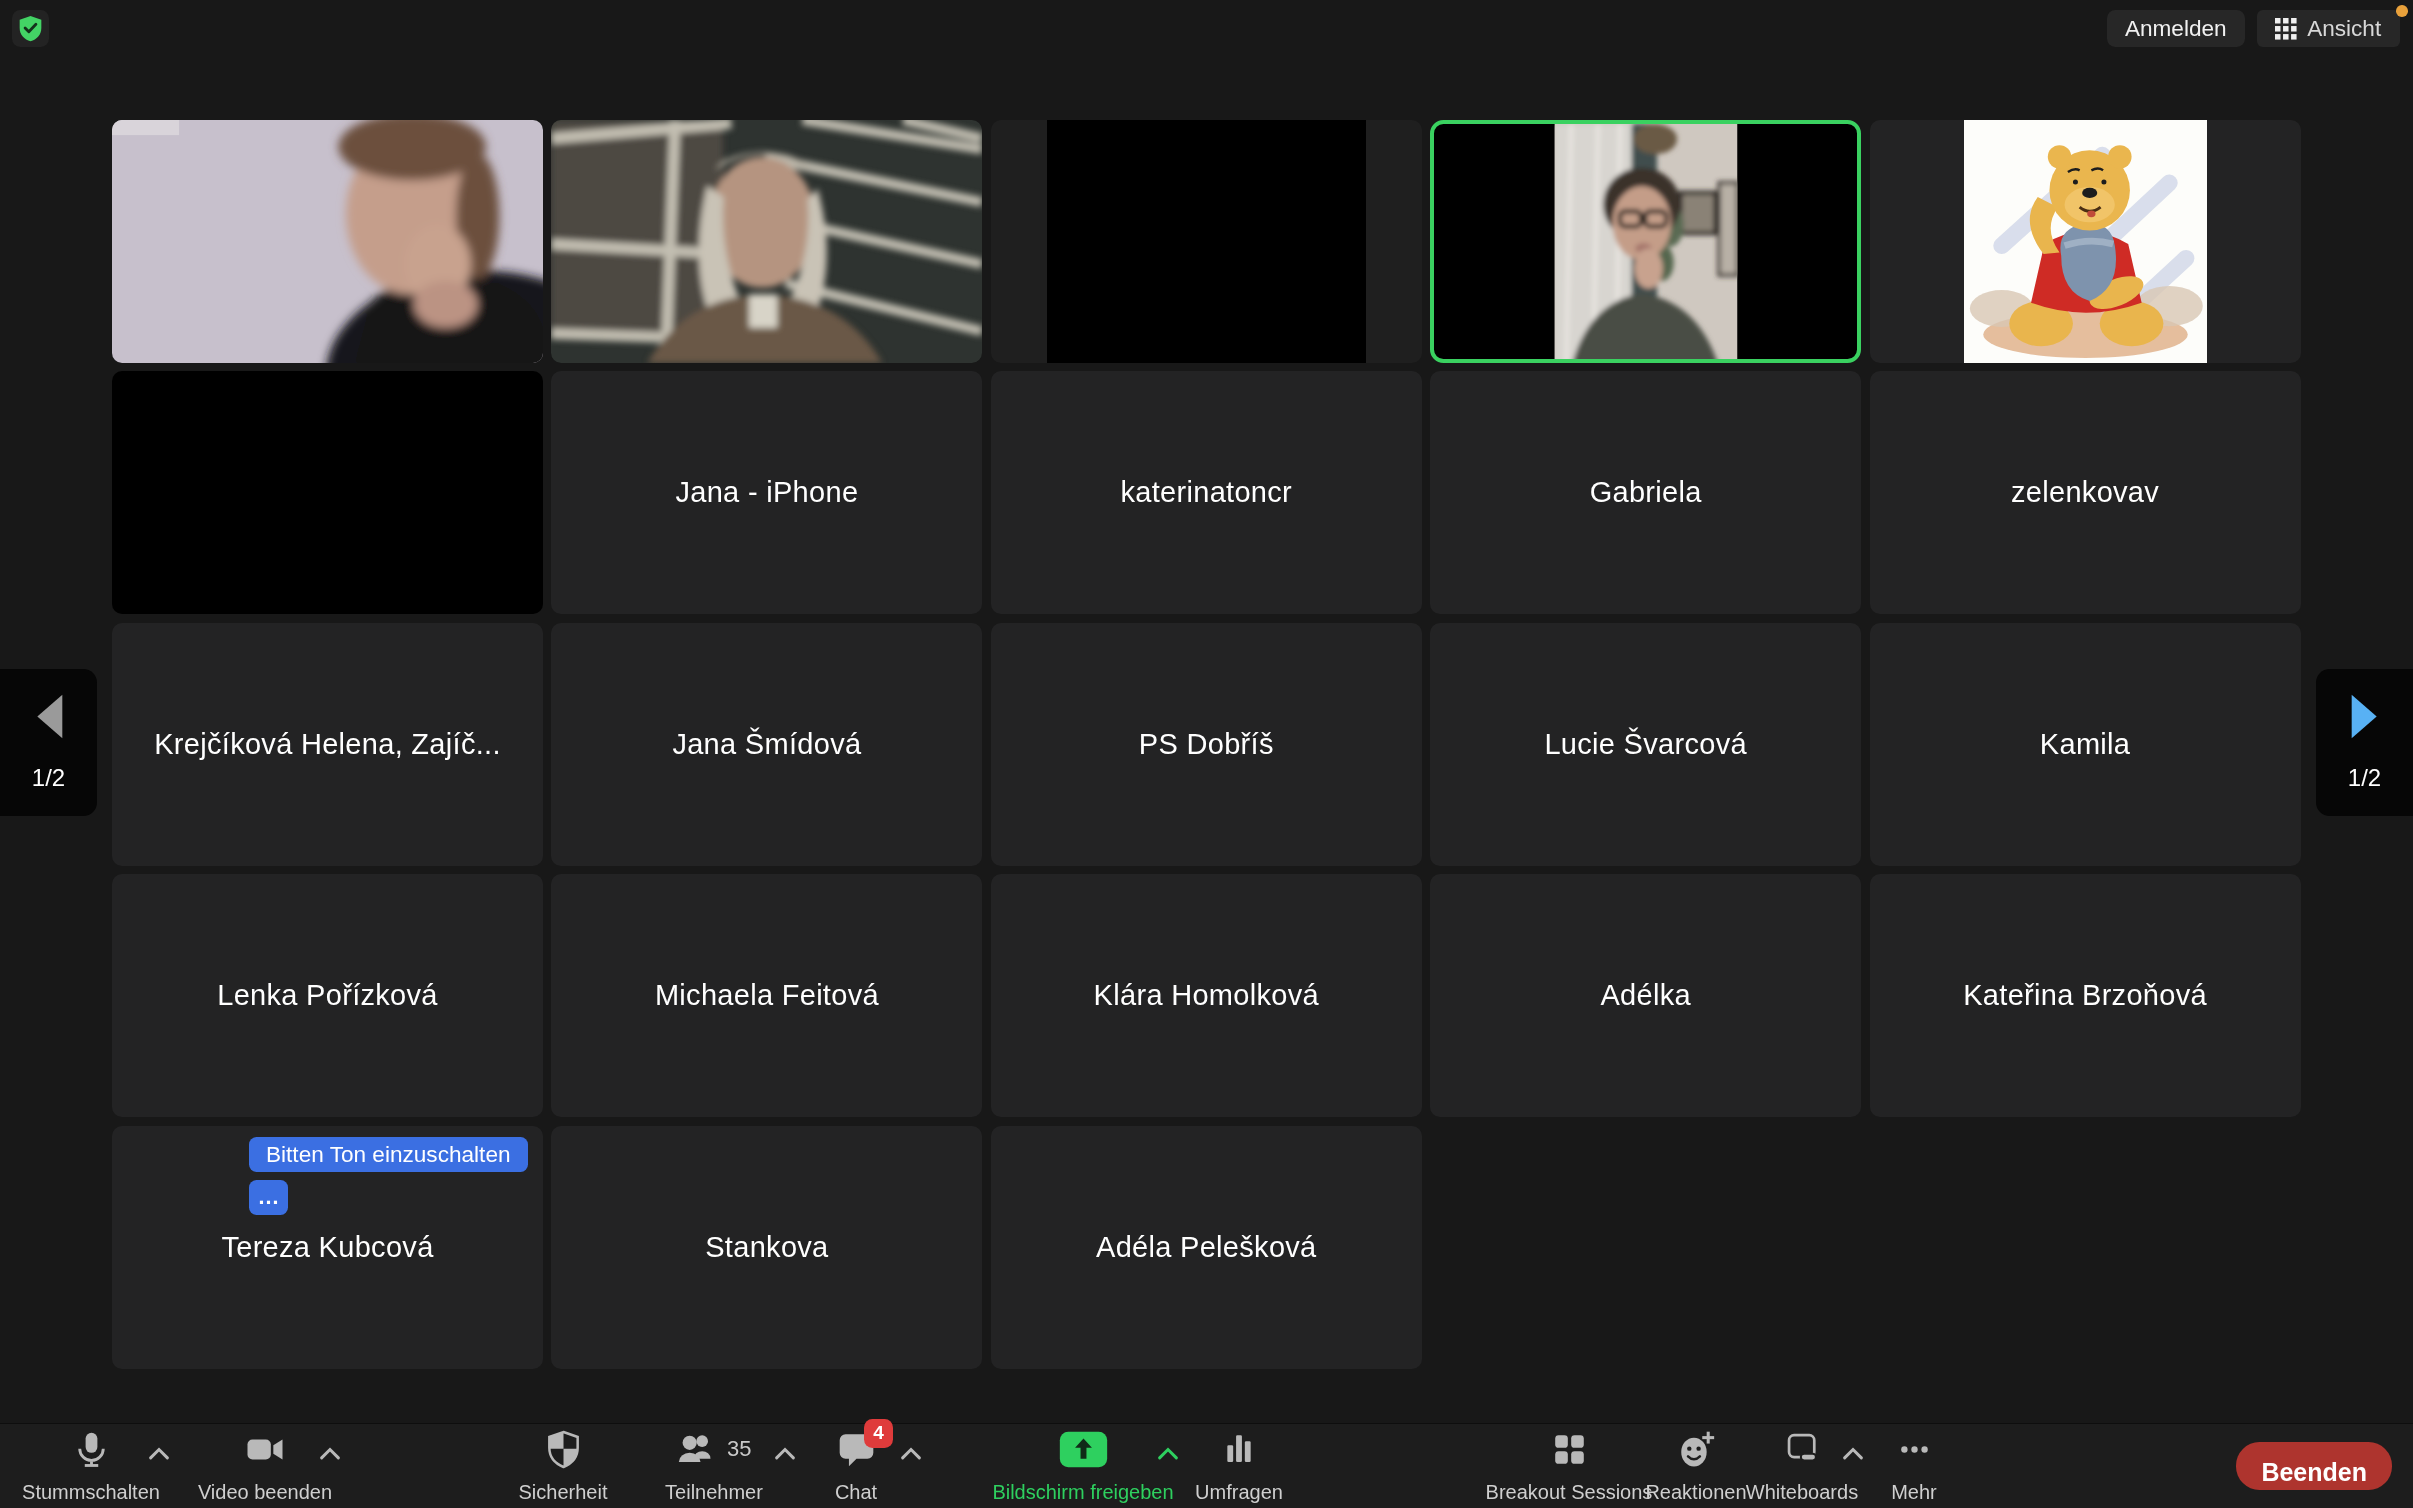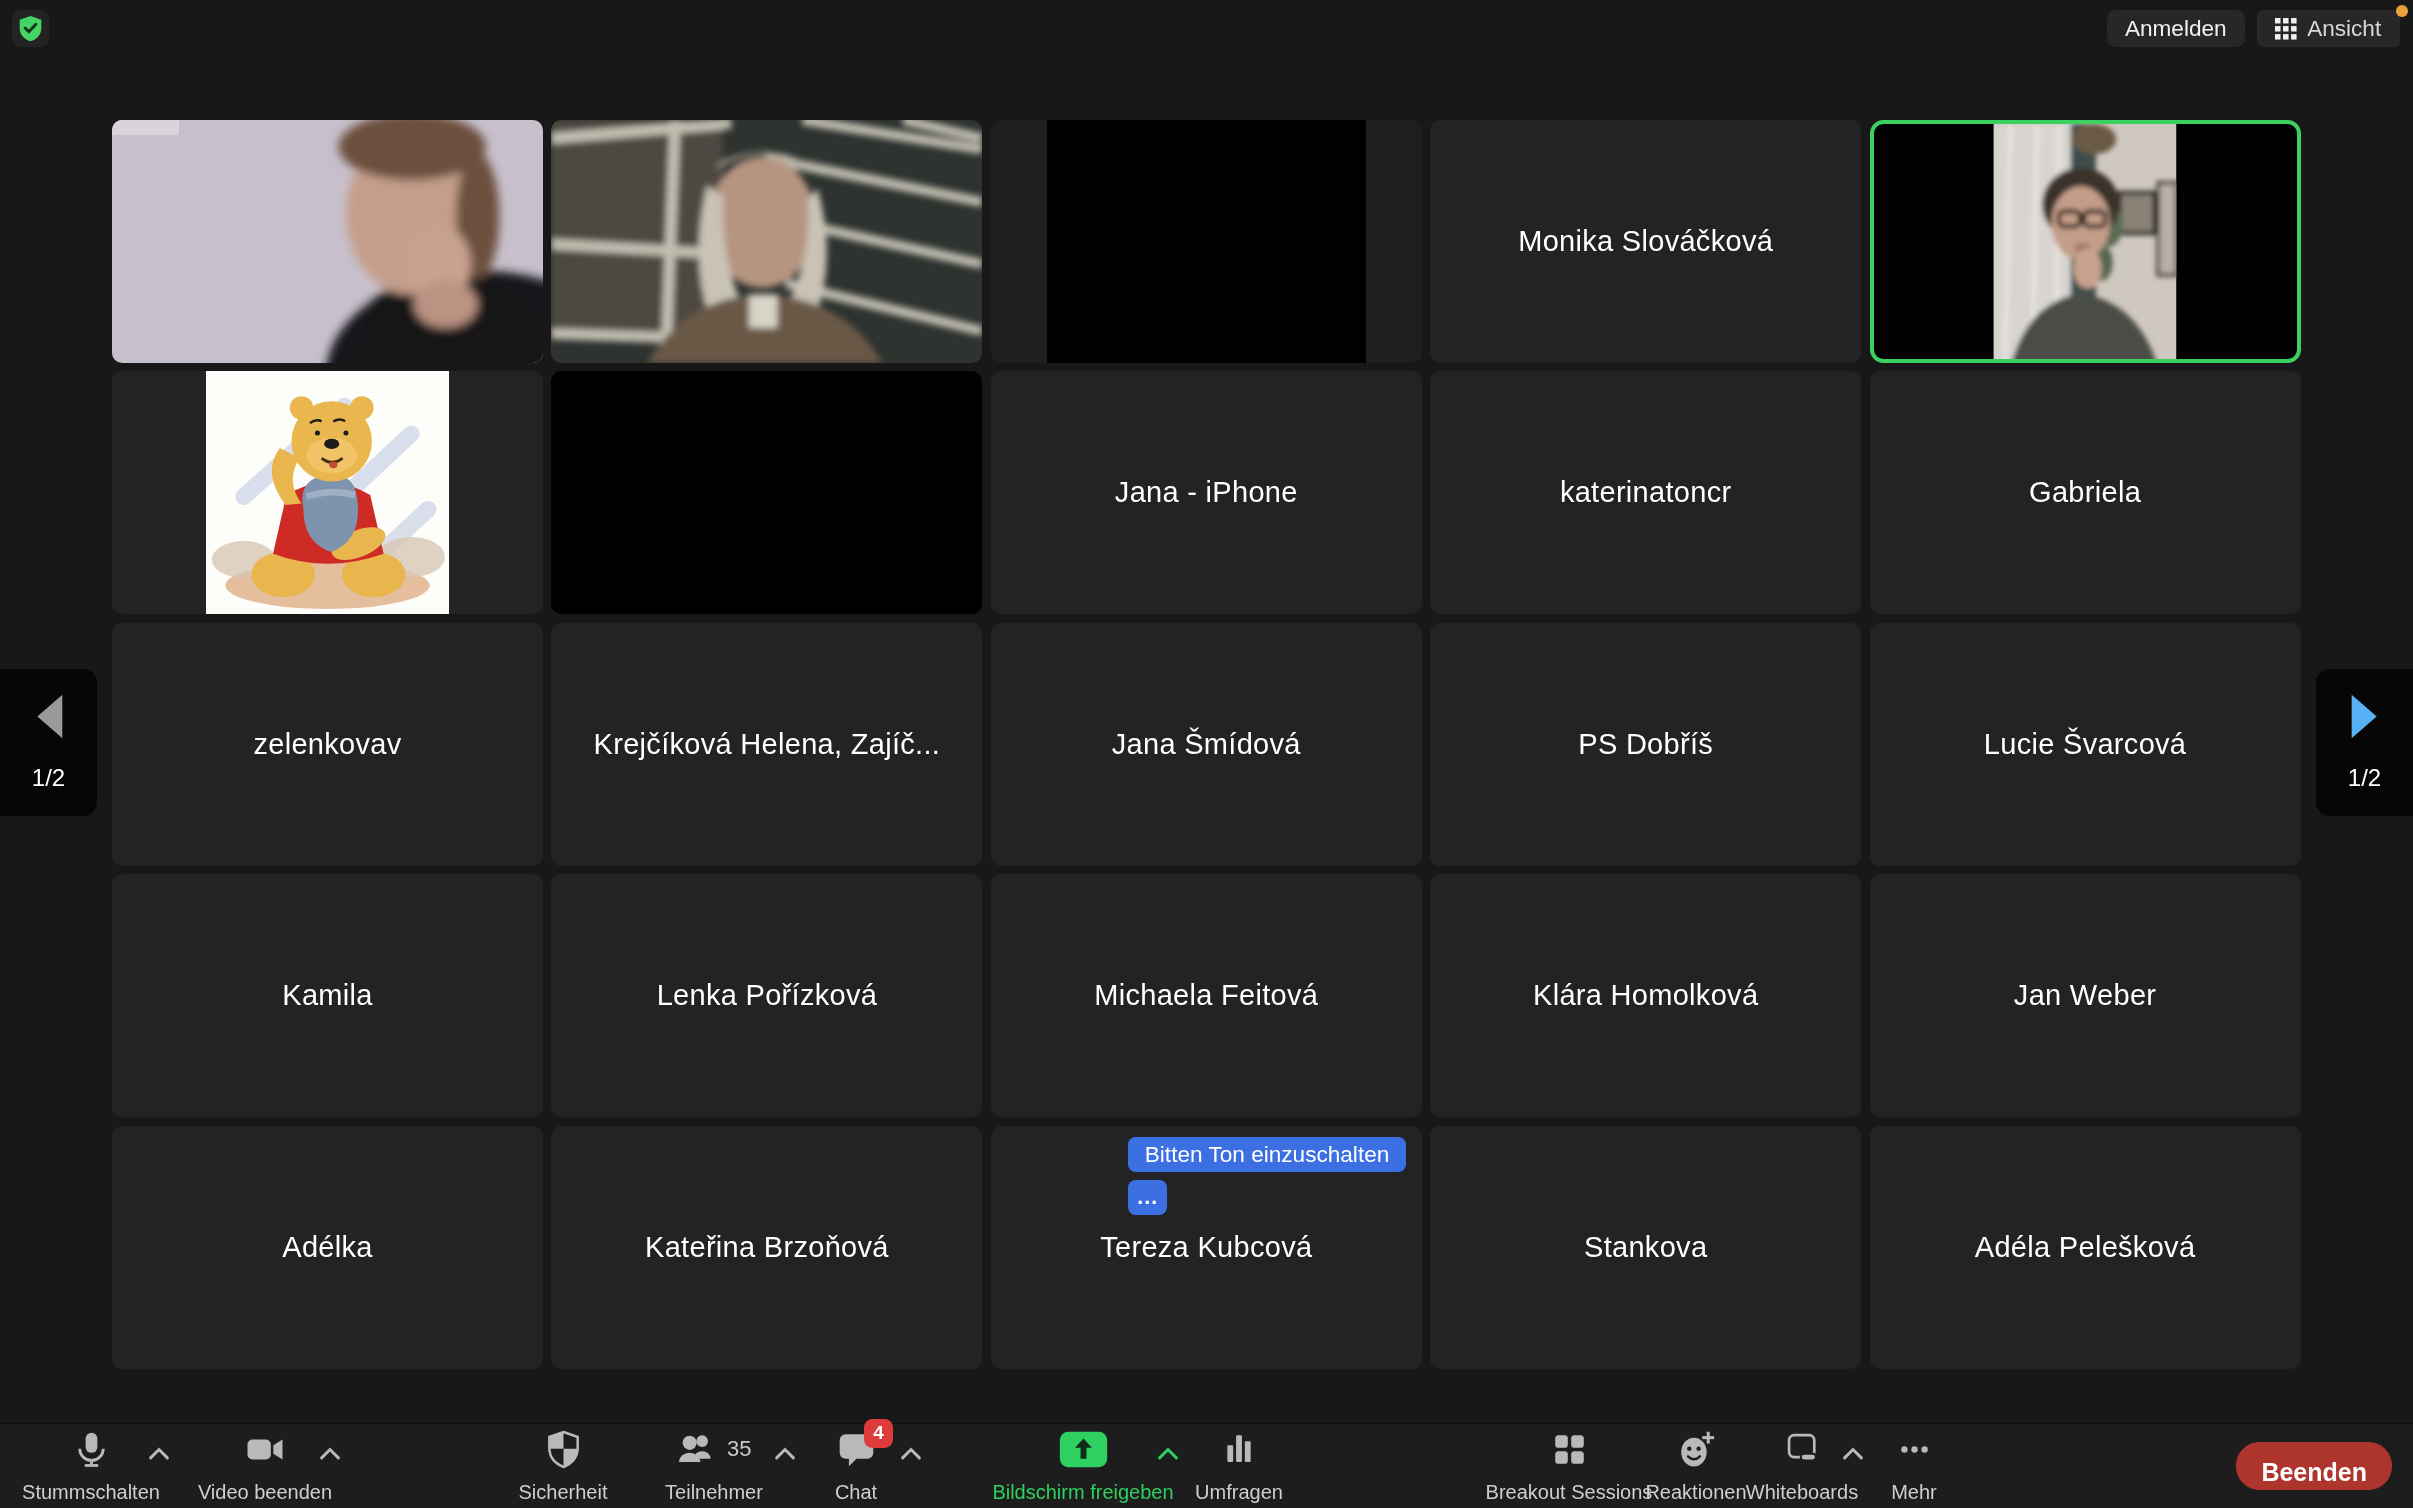--- a/index.html
+++ b/index.html
@@ -143,23 +143,20 @@
         <filter id="blur2">
             <feGaussianBlur stdDeviation="4"></feGaussianBlur>
           </filter>
       </svg>
     </div>
 
     <div class="tile" style="background:#1f1f1f;">
       <div class="letterbox"></div>
     </div>
 
-    <div class="tile">
-      <span class="pname">Monika Slováčková</span>
-    </div>
 
     <div class="tile active">
       <svg class="speaker-strip" viewBox="0 0 218 290" preserveAspectRatio="none">
         <rect width="218" height="290" fill="#cfc8c0"></rect>
         <g filter="url(#blur3)">
           <rect x="0" y="0" width="92" height="290" fill="#d8d5d0"></rect>
           <g stroke="#efece8" stroke-width="5" opacity="0.7">
               <path d="M20 0 L14 290"></path>
               <path d="M52 0 L46 290"></path>
               <path d="M78 0 L74 290"></path>
@@ -251,23 +248,20 @@
     </div>
     <div class="tile">
       <span class="pname">Lenka Pořízková</span>
     </div>
     <div class="tile">
       <span class="pname">Michaela Feitová</span>
     </div>
     <div class="tile">
       <span class="pname">Klára Homolková</span>
     </div>
-    <div class="tile">
-      <span class="pname">Jan Weber</span>
-    </div>
 
     <div class="tile">
       <span class="pname">Adélka</span>
     </div>
     <div class="tile">
       <span class="pname">Kateřina Brzoňová</span>
     </div>
     <div class="tile">
       <div class="unmute-wrap">
         <button class="unmute-btn">Bitten Ton einzuschalten</button>

